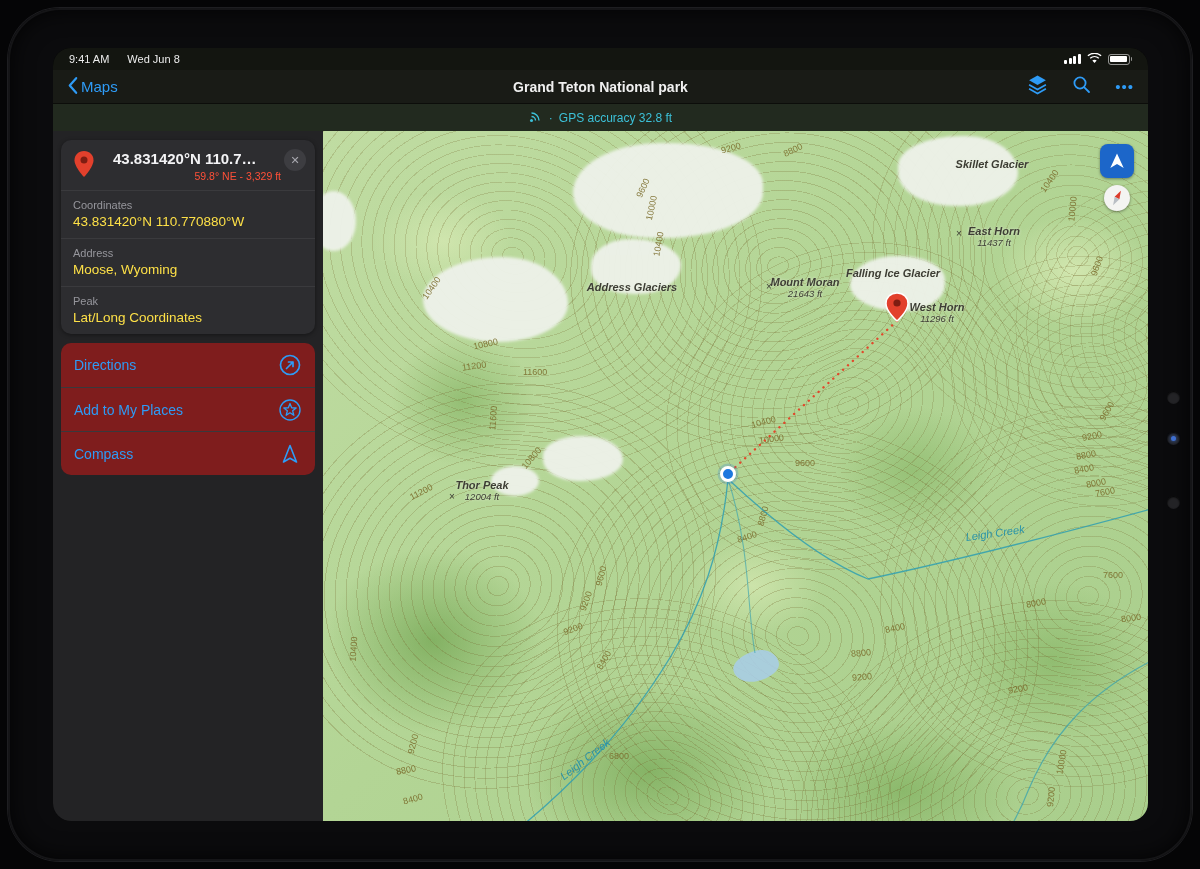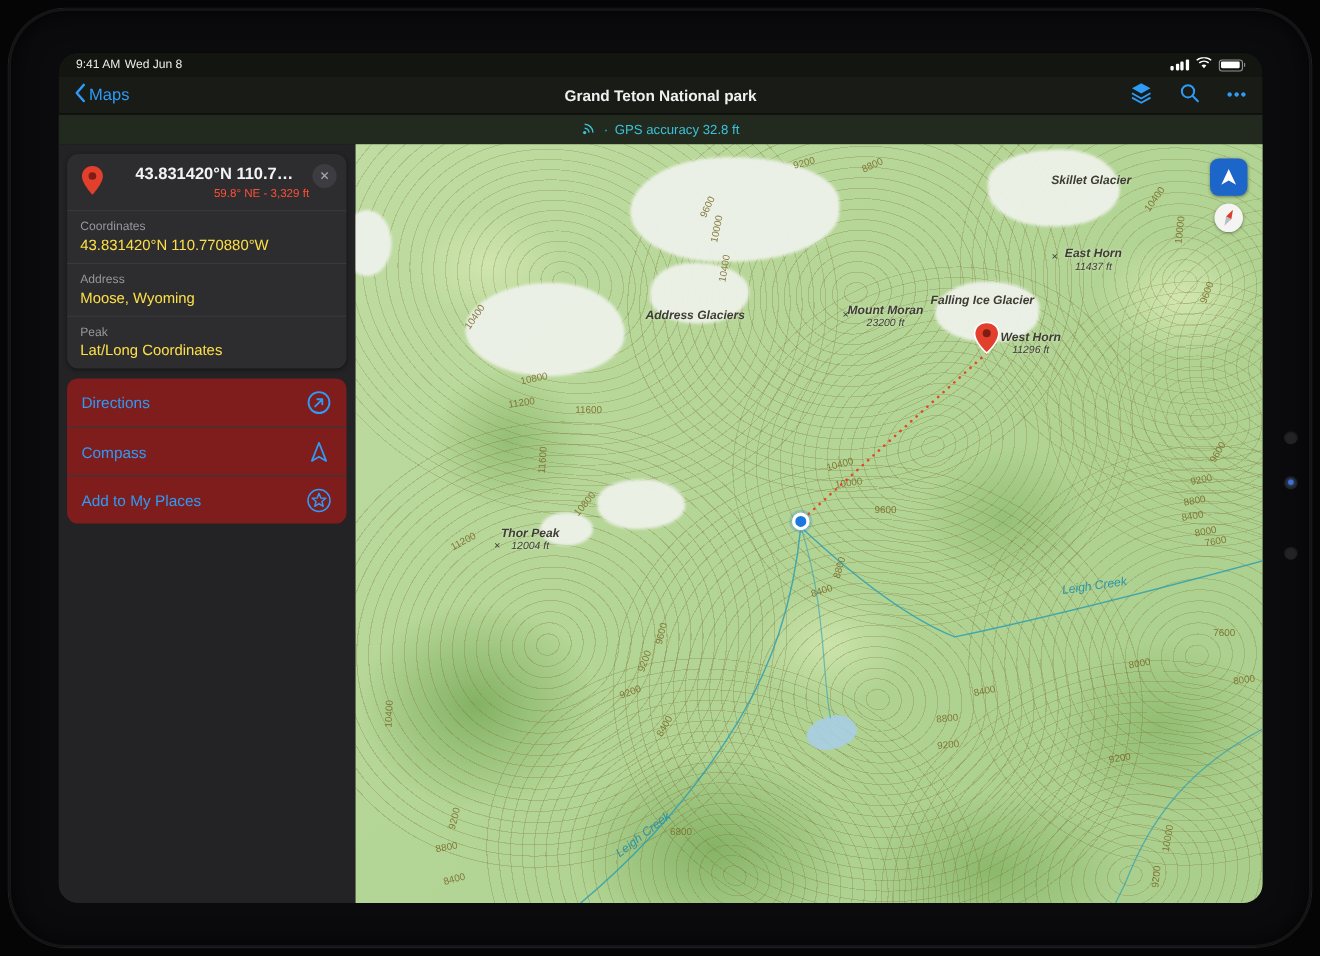--- a/index.html
+++ b/index.html
@@ -5,42 +5,42 @@
   *{margin:0;padding:0;box-sizing:border-box}
   html,body{width:1200px;height:869px;background:#050506;font-family:"Liberation Sans",sans-serif;overflow:hidden}
   .frame{position:absolute;left:8px;top:8px;width:1184px;height:853px;background:#0b0b0d;border-radius:52px;
          box-shadow:0 0 0 1px #1e1e21, inset 0 0 0 2px #151517, inset 0 0 24px rgba(0,0,0,.9)}
   .nub{position:absolute;right:12px;width:13px;height:13px;border-radius:50%;background:#232326;box-shadow:inset 0 1px 2px #000}
   .pencil-dot{position:absolute;right:16px;width:5px;height:5px;border-radius:50%;background:#3f6fd0;box-shadow:0 0 4px #3f6fd0}
   .screen{position:absolute;left:45px;top:40px;width:1095px;height:773px;background:#000;border-radius:18px;overflow:hidden}
 
   
   .statusbar{position:absolute;top:0;left:0;right:0;height:22px;background:#131510;display:flex;align-items:center;justify-content:space-between;padding:0 16px;color:#ececec;font-size:11px;z-index:20}
-  .status-left{display:flex;gap:4px}
+  .status-left{display:flex;gap:18px}
   .status-right{display:flex;align-items:center;gap:6px}
   .bars{display:flex;align-items:flex-end;gap:1.5px}
   .bars i{display:block;width:3px;background:#fff;border-radius:1px}
   .batt{width:22px;height:11px;border:1px solid rgba(255,255,255,.55);border-radius:3px;padding:1.5px;position:relative}
   .batt i{display:block;height:100%;width:100%;background:#fff;border-radius:1px}
   .batt-tip{width:1.5px;height:4px;background:rgba(255,255,255,.55);border-radius:0 1px 1px 0;margin-left:1px}
 
   
   .navbar{position:absolute;top:22px;left:0;right:0;height:34px;background:#191b16;display:flex;align-items:center;padding:0 14px;z-index:20;border-bottom:1px solid #0c0d0a}
   .back{display:flex;align-items:center;gap:3px;color:#2e9bf6;font-size:15px;cursor:pointer}
   .nav-title{position:absolute;left:0;right:0;text-align:center;color:#f0f0f0;font-size:14px;font-weight:700;pointer-events:none}
   .nav-icons{margin-left:auto;display:flex;align-items:center;gap:24px;z-index:2}
   .more-dots{color:#2e9bf6;font-size:15px;letter-spacing:1px;line-height:1}
 
   
   .gpsbar{position:absolute;top:56px;left:0;right:0;height:27px;background:#222a1f;display:flex;align-items:center;justify-content:center;gap:6px;color:#3cc1d8;font-size:12px;z-index:19}
 
   
   .sidebar{position:absolute;top:83px;left:0;bottom:0;width:270px;background:#232325;z-index:15;padding:9px 8px}
   .card{background:#2d2d30;border-radius:10px;overflow:hidden;box-shadow:0 1px 4px rgba(0,0,0,.4)}
-  .card-head{display:flex;padding:10px 10px 8px 12px;gap:28px;position:relative}
+  .card-head{display:flex;padding:10px 10px 8px 12px;gap:18px;position:relative}
   .card-text{flex:1;min-width:0;padding-right:24px}
   .card-title{color:#f3f3f5;font-size:15px;font-weight:700;white-space:nowrap;overflow:hidden}
   .card-bearing{color:#ff5038;font-size:10.5px;text-align:right;display:block;margin-top:3px}
   .close-btn{position:absolute;right:9px;top:9px;width:22px;height:22px;border-radius:50%;background:#3d3d41;color:#a8a8af;display:flex;align-items:center;justify-content:center;font-size:11px;cursor:pointer}
   .field{padding:8px 12px 9px;border-top:1px solid #3a3a3d}
   .field-label{font-size:11px;color:#96969c;margin-bottom:3px}
   .field-value{font-size:13.5px;color:#fde047}
   .actions{margin-top:9px;background:#7f1d1d;border-radius:10px;overflow:hidden}
   .action{height:44px;display:flex;align-items:center;padding:0 13px;color:#2e9bf6;font-size:14px;border-top:1px solid #39393c;cursor:pointer}
   .action:first-child{border-top:none}
@@ -239,21 +239,21 @@
 
       <div class="poi" style="left:669px;top:27px">
         <span class="poi-name">Skillet Glacier</span>
       </div>
       <div class="poi" style="left:671px;top:94px">
         <span class="poi-name">East Horn</span>
         <span class="poi-elev">11437 ft</span>
       </div>
       <div class="poi" style="left:482px;top:145px">
         <span class="poi-name">Mount Moran</span>
-        <span class="poi-elev">23200 ft</span>
+        <span class="poi-elev">21643 ft</span>
       </div>
       <div class="poi" style="left:570px;top:136px">
         <span class="poi-name">Falling Ice Glacier</span>
       </div>
       <div class="poi" style="left:614px;top:170px">
         <span class="poi-name">West Horn</span>
         <span class="poi-elev">11296 ft</span>
       </div>
       <div class="poi" style="left:309px;top:150px">
         <span class="poi-name">Address Glaciers</span>
@@ -317,33 +317,33 @@
         <div class="action">
           <span>Directions</span>
           <span class="aicon">
             <svg width="24" height="24" viewBox="0 0 24 24">
               <circle cx="12" cy="12" r="9.5" stroke="#2e9bf6" stroke-width="1.7" fill="none"></circle>
               <path d="M8.5 15.5 L15 9 M15 9 H10.5 M15 9 V13.5" stroke="#2e9bf6" stroke-width="1.7" fill="none" stroke-linecap="round" stroke-linejoin="round"></path>
             </svg>
           </span>
         </div>
         <div class="action">
-          <span>Compass</span>
-          <span class="aicon">
-            <svg width="24" height="24" viewBox="0 0 24 24">
-              <path d="M12 3.5 L18.5 20 L12 16.2 L5.5 20 Z" stroke="#2e9bf6" stroke-width="1.6" fill="none" stroke-linejoin="round"></path>
-            </svg>
-          </span>
-        </div>
-        <div class="action">
           <span>Add to My Places</span>
           <span class="aicon">
             <svg width="24" height="24" viewBox="0 0 24 24">
               <circle cx="12" cy="12" r="10" stroke="#2e9bf6" stroke-width="1.4" fill="none"></circle>
               <polygon points="12,5.5 13.65,9.73 18.18,10 14.66,12.87 15.82,17.26 12,14.8 8.18,17.26 9.34,12.87 5.82,10 10.35,9.73" stroke="#2e9bf6" stroke-width="1.3" fill="none" stroke-linejoin="round"></polygon>
             </svg>
           </span>
         </div>
+        <div class="action">
+          <span>Compass</span>
+          <span class="aicon">
+            <svg width="24" height="24" viewBox="0 0 24 24">
+              <path d="M12 3.5 L18.5 20 L12 16.2 L5.5 20 Z" stroke="#2e9bf6" stroke-width="1.6" fill="none" stroke-linejoin="round"></path>
+            </svg>
+          </span>
+        </div>
       </div>
     </div>
 
   </div>
 </div>
 
 </body></html>

